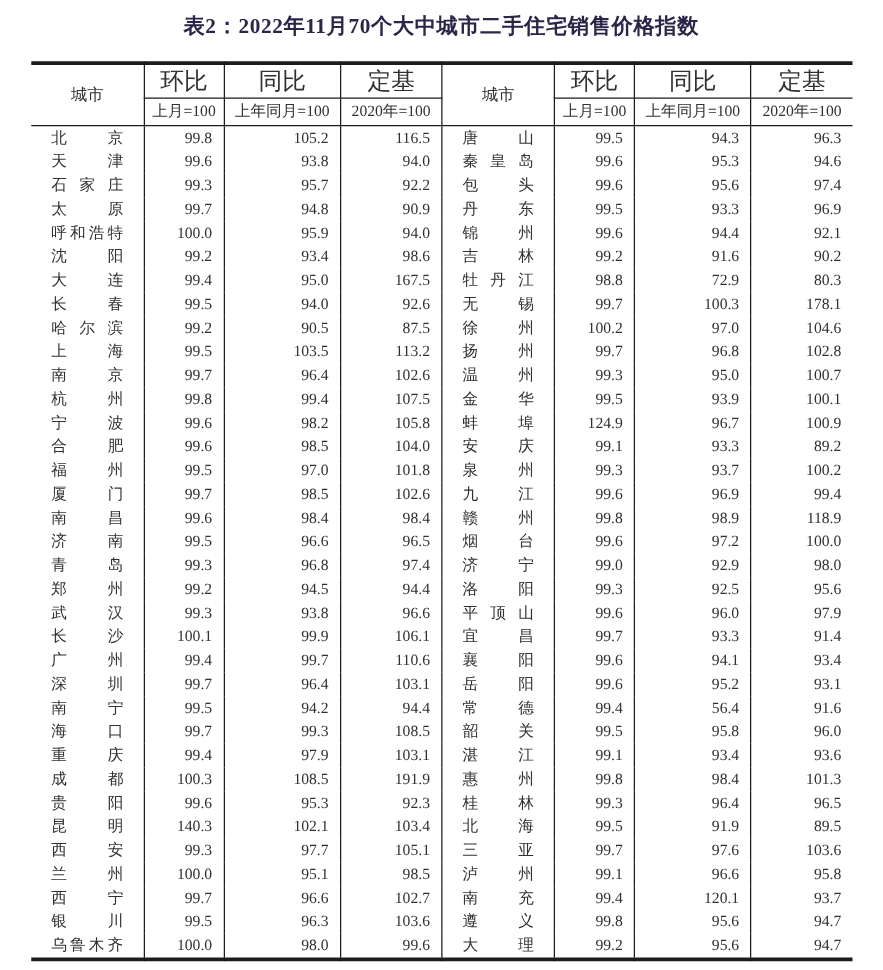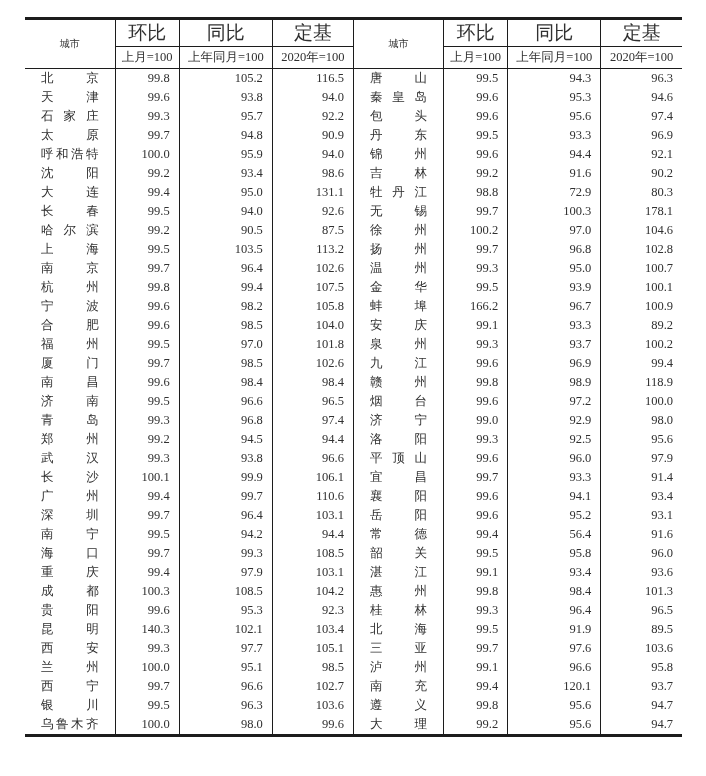--- a/index.html
+++ b/index.html
@@ -56,21 +56,21 @@
     border-right: 1px solid var(--line, #1c1c1c);
   }
   thead th {
     border-bottom: 1px solid var(--line, #1c1c1c);
     text-align: center;
     font-size: 19px;
     color: var(--body-text, #303030);
   }
   thead tr.h1 th { height: 20px; }
   thead tr.h2 th { height: 21px; font-size: 12.5px; }
-  thead th.city-h { font-size: 10px; }
+  thead th.city-h { font-size: 13px; }
 
   tbody tr { height: 19px; }
   td.city {
     padding: 0 16px;
     font-size: 12.5px;
     color: var(--body-text, #303030);
   }
   td.city .dist {
     display: flex;
     justify-content: space-between;
@@ -85,20 +85,21 @@
     line-height: 19px;
     color: var(--body-text, #303030);
     white-space: nowrap;
   }
 </style>
 </head>
 <body>
 
 <div class="page">
 
+  <div class="title">表2：2022年11月70个大中城市二手住宅销售价格指数</div>
 
   <table class="idx">
     <colgroup>
       <col class="c-city">
         <col class="c-mom">
         <col class="c-yoy">
         <col class="c-fixed">
       <col class="c-city">
         <col class="c-mom">
         <col class="c-yoy">
@@ -251,21 +252,21 @@
         </tr>
         <tr>
           <td class="city">
             <span class="dist">
               <span>大</span>
               <span>连</span>
             </span>
           </td>
           <td class="num">99.4</td>
           <td class="num">95.0</td>
-          <td class="num">131.1</td>
+          <td class="num">167.5</td>
           <td class="city">
             <span class="dist">
               <span>牡</span>
               <span>丹</span>
               <span>江</span>
             </span>
           </td>
           <td class="num">98.8</td>
           <td class="num">72.9</td>
           <td class="num">80.3</td>
@@ -380,21 +381,21 @@
           </td>
           <td class="num">99.6</td>
           <td class="num">98.2</td>
           <td class="num">105.8</td>
           <td class="city">
             <span class="dist">
               <span>蚌</span>
               <span>埠</span>
             </span>
           </td>
-          <td class="num">166.2</td>
+          <td class="num">124.9</td>
           <td class="num">96.7</td>
           <td class="num">100.9</td>
         </tr>
         <tr>
           <td class="city">
             <span class="dist">
               <span>合</span>
               <span>肥</span>
             </span>
           </td>
@@ -674,21 +675,21 @@
         </tr>
         <tr>
           <td class="city">
             <span class="dist">
               <span>成</span>
               <span>都</span>
             </span>
           </td>
           <td class="num">100.3</td>
           <td class="num">108.5</td>
-          <td class="num">104.2</td>
+          <td class="num">191.9</td>
           <td class="city">
             <span class="dist">
               <span>惠</span>
               <span>州</span>
             </span>
           </td>
           <td class="num">99.8</td>
           <td class="num">98.4</td>
           <td class="num">101.3</td>
         </tr>

